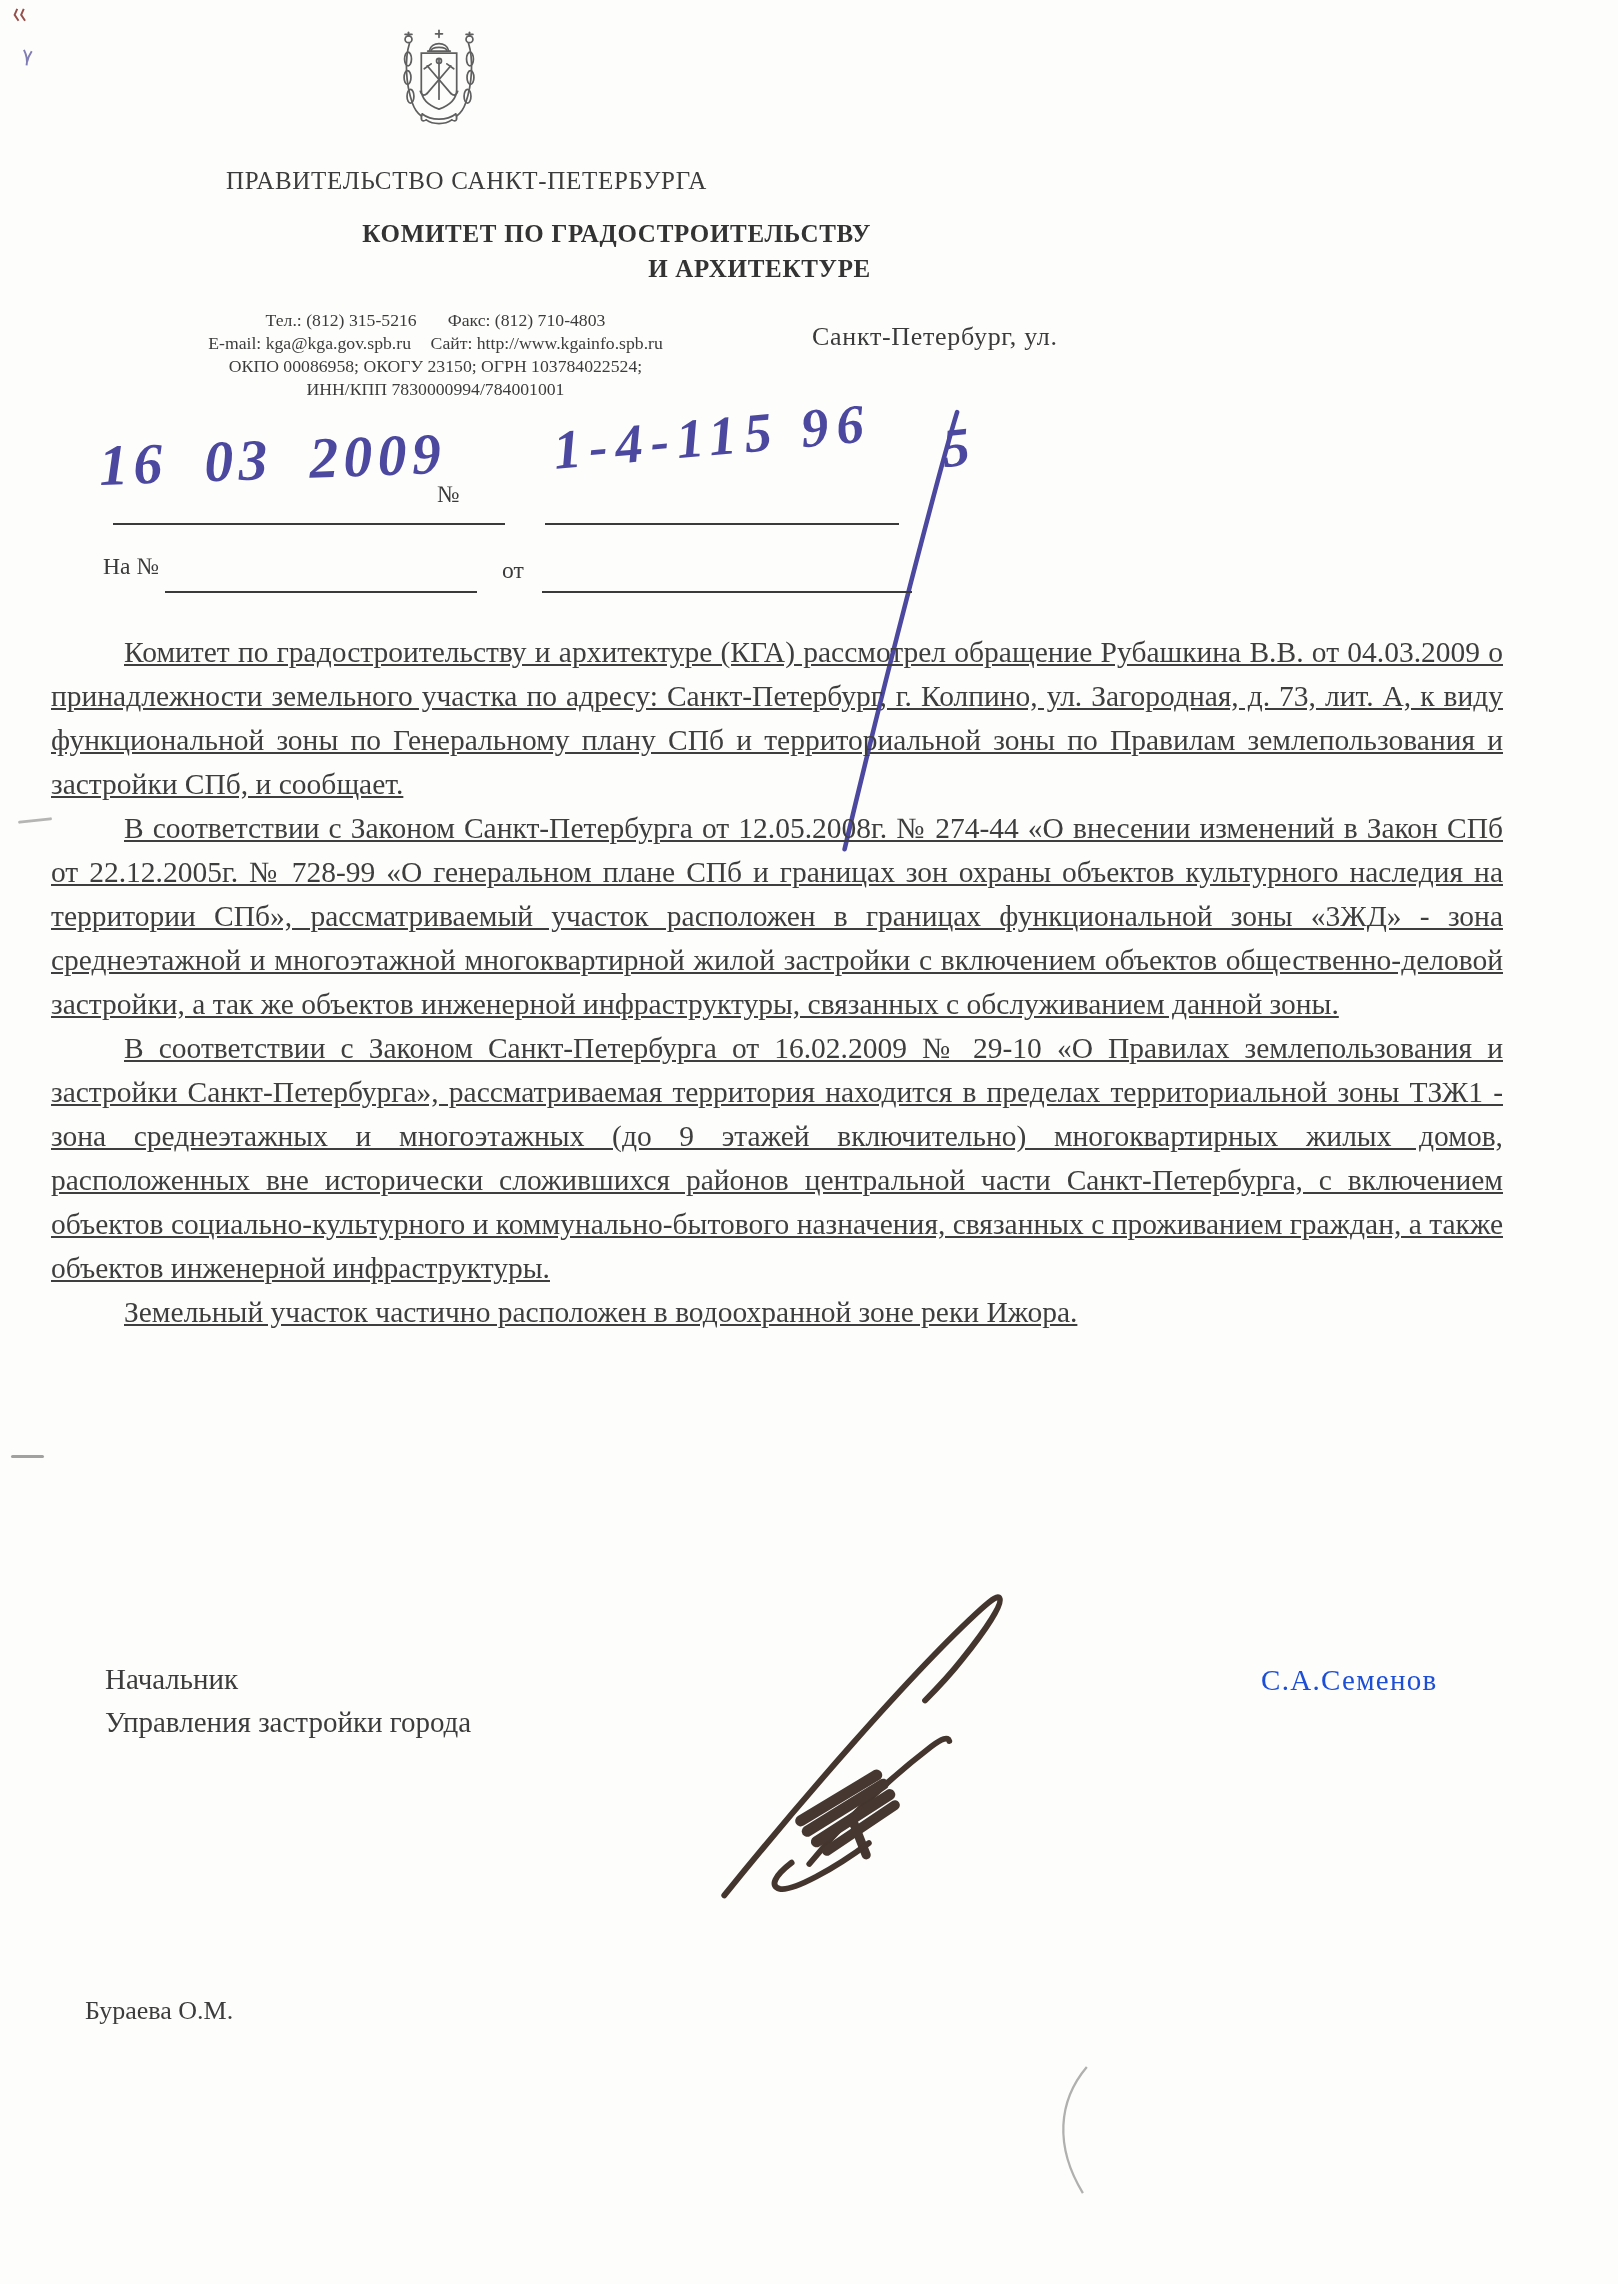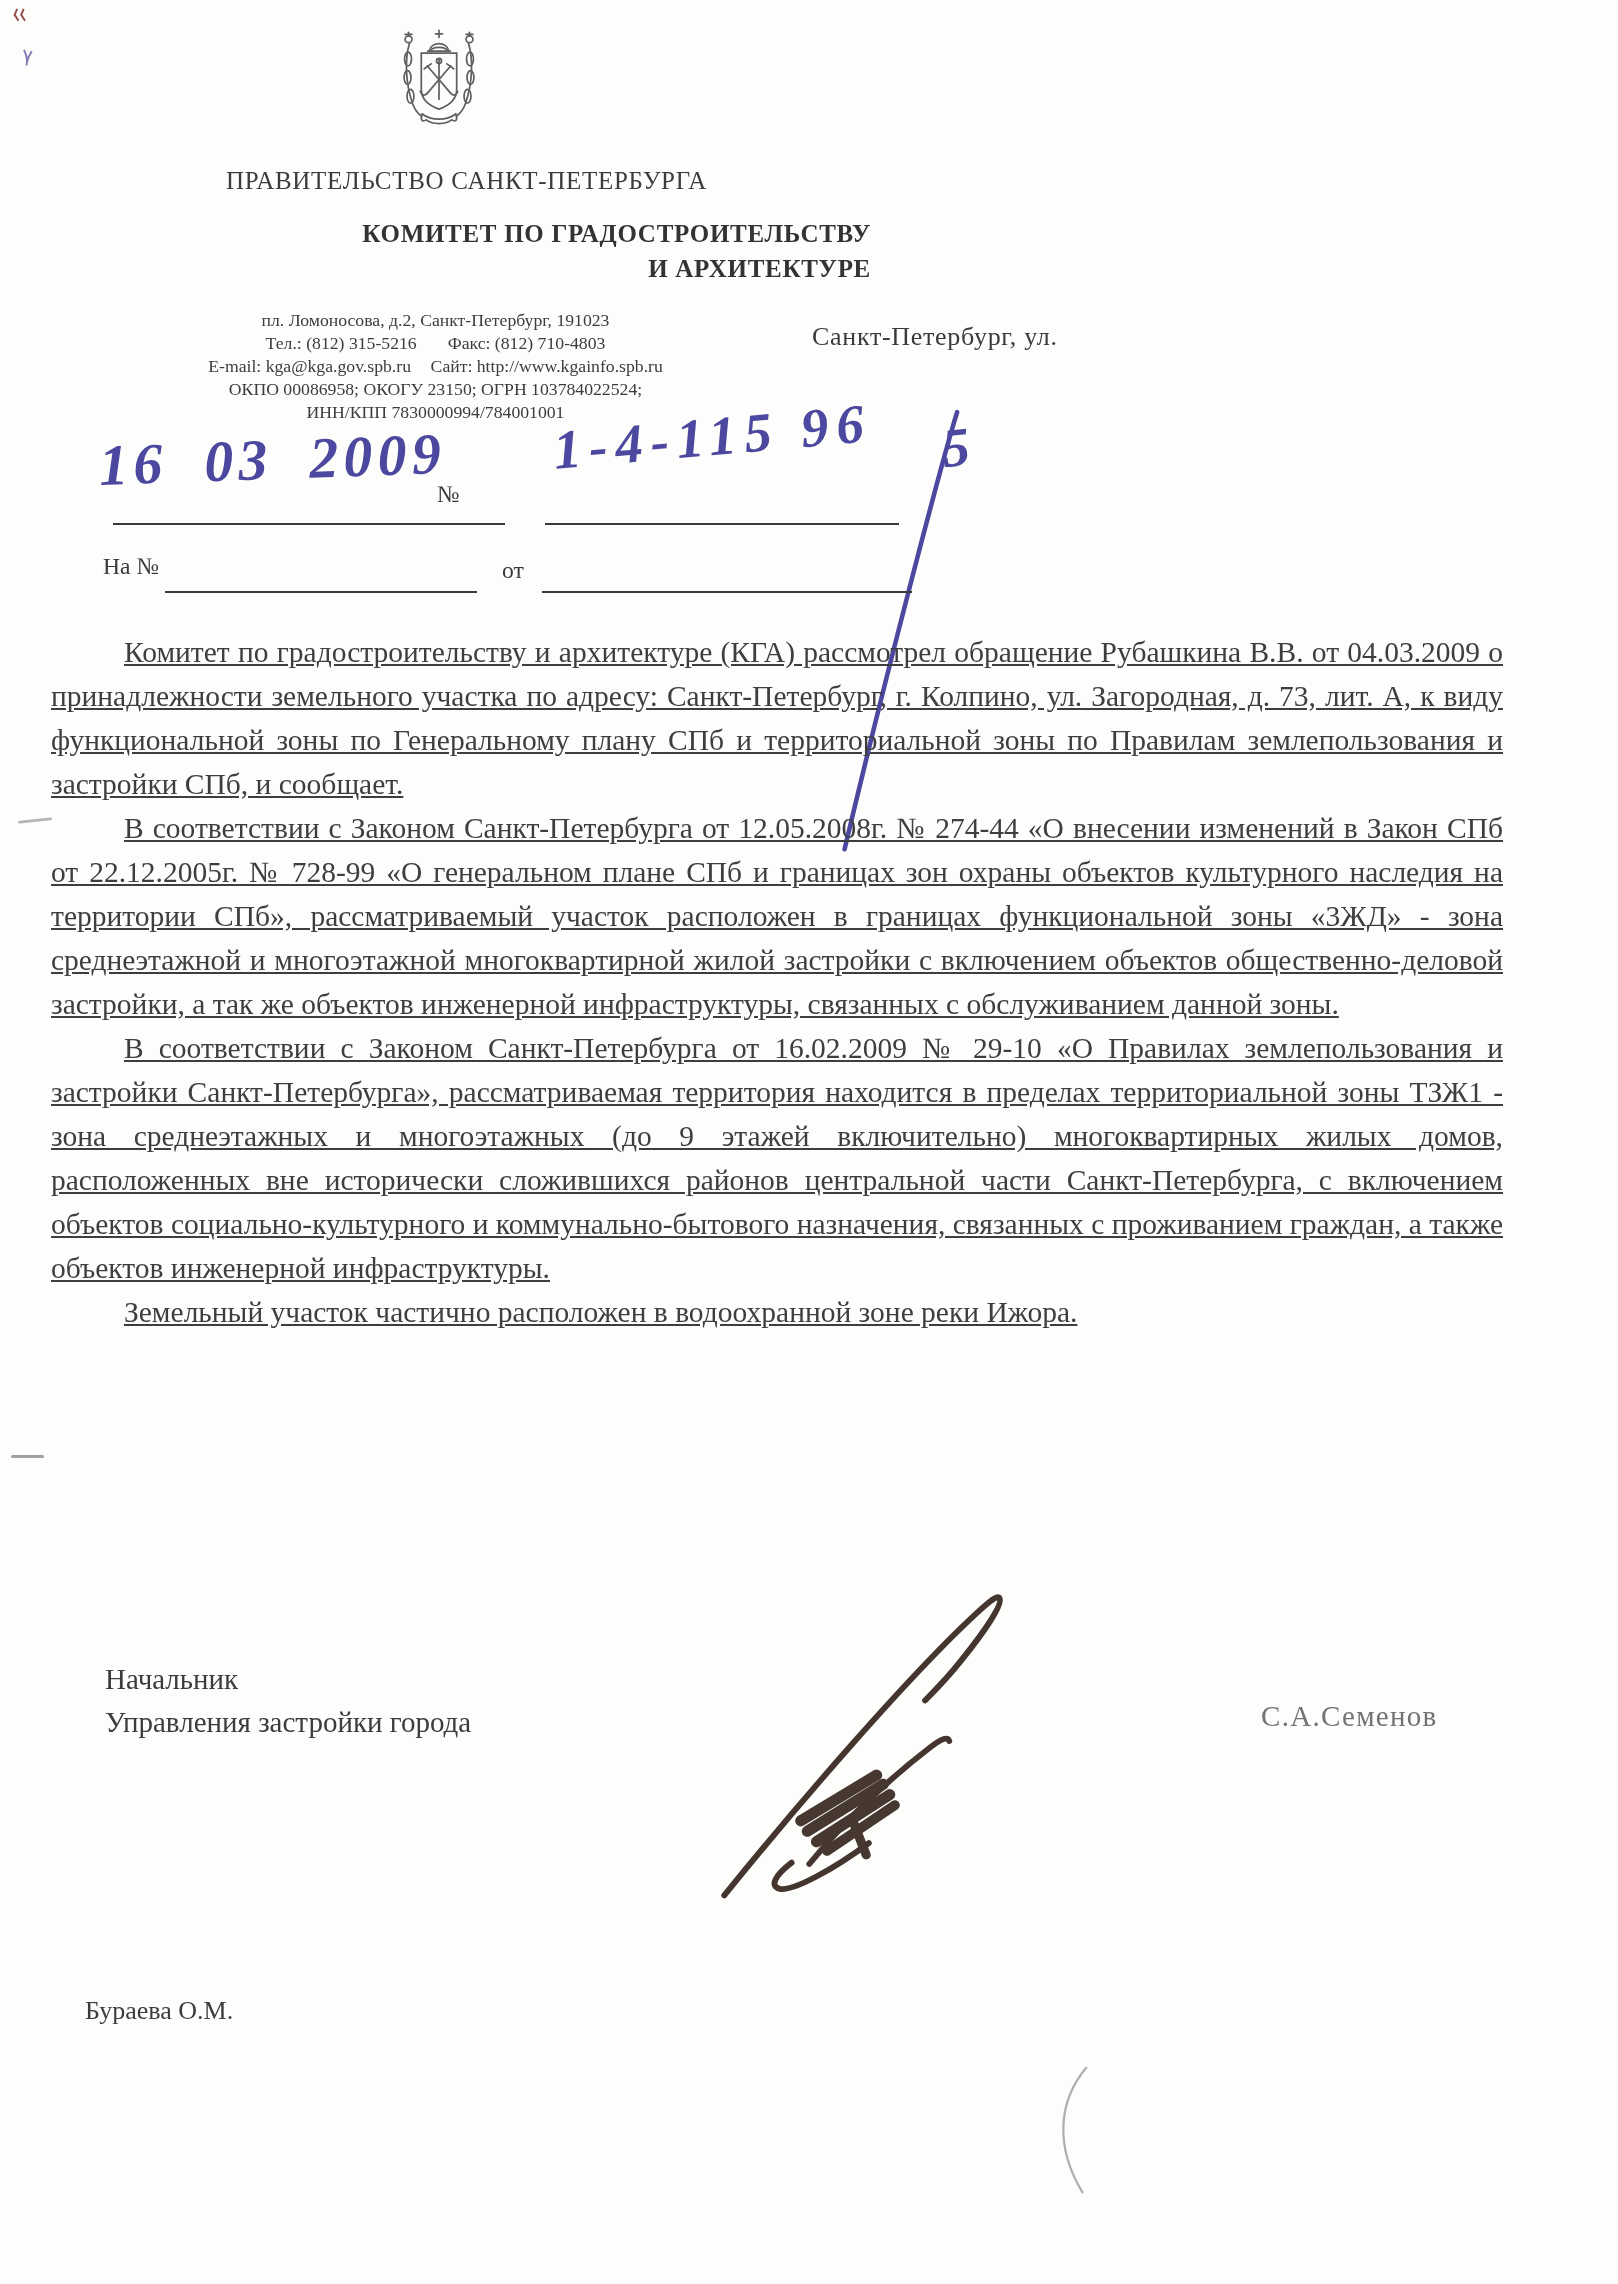--- a/index.html
+++ b/index.html
@@ -66,21 +66,21 @@
   
   .body-text {
     left: 51px; top: 630px; width: 1452px;
     font-size: 29.5px; line-height: 44px;
     text-align: justify; color: #3e3e3e; text-decoration: underline;
   }
   .body-text p { margin: 0; text-indent: 73px; }
 
   
   .sig-title { left: 105px; top: 1658px; font-size: 29px; line-height: 43px; color: #3c3c3c; }
-  .sig-name  { left: 1261px; top: 1700px; font-size: 29px; color: #737373; letter-spacing: 1.3px; }
+  .sig-name  { left: 1261px; top: 1664px; font-size: 29px; color: #1d4ed8; letter-spacing: 1.3px; }
   .sig-stroke { left: 701px; top: 1588px; width: 367px; height: 327px; }
   .executor { left: 85px; top: 1996px; font-size: 26px; color: #3c3c3c; }
 
   
   .margin-dash-1 { left: 18.3px; top: 819px; width: 34px; height: 2.6px; background: #9c9c9c; border-radius: 2px; transform: rotate(-6deg); opacity: .75; }
   .margin-dash-2 { left: 10.5px; top: 1455px; width: 33px; height: 3.3px; background: #8a8a8a; border-radius: 2px; opacity: .8; }
   .hw-slash { left: 826px; top: 403px; width: 151px; height: 458px; }
   .bottom-curve { left: 1040px; top: 2061px; width: 65px; height: 138px; }
   .tl-mark-1 { left: 11.8px; top: 5.2px; width: 19.6px; height: 19.6px; }
   .tl-mark-2 { left: 19.6px; top: 46px; width: 17px; height: 22px; }
@@ -133,21 +133,20 @@
   </svg>
 
   <div class="abs gov-line">ПРАВИТЕЛЬСТВО САНКТ-ПЕТЕРБУРГА</div>
 
   <div class="abs committee">
     <div>КОМИТЕТ ПО ГРАДОСТРОИТЕЛЬСТВУ</div>
     <div>И АРХИТЕКТУРЕ</div>
   </div>
 
   <div class="abs addr-block">
-    <div>пл. Ломоносова, д.2, Санкт-Петербург, 191023</div>
     <div class="addr-row">
       <span>Тел.: (812) 315-5216</span>
       <span>Факс: (812) 710-4803</span>
     </div>
     <div class="addr-row" style="gap:19.6px;">
       <span>E-mail: kga@kga.gov.spb.ru</span>
       <span>Сайт: http://www.kgainfo.spb.ru</span>
     </div>
     <div>ОКПО 00086958; ОКОГУ 23150; ОГРН 103784022524;</div>
     <div>ИНН/КПП 7830000994/784001001</div>

